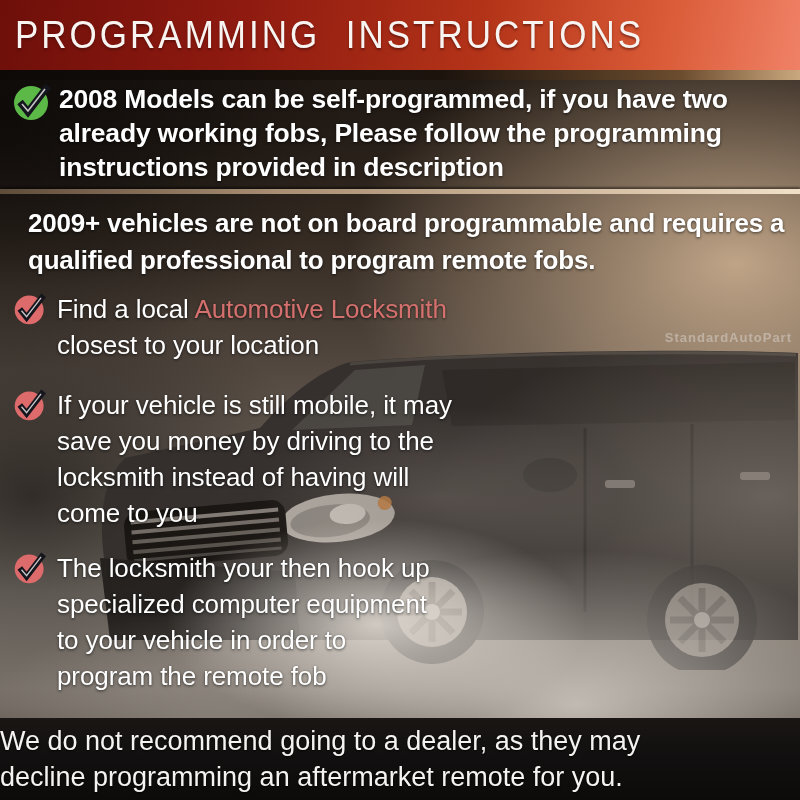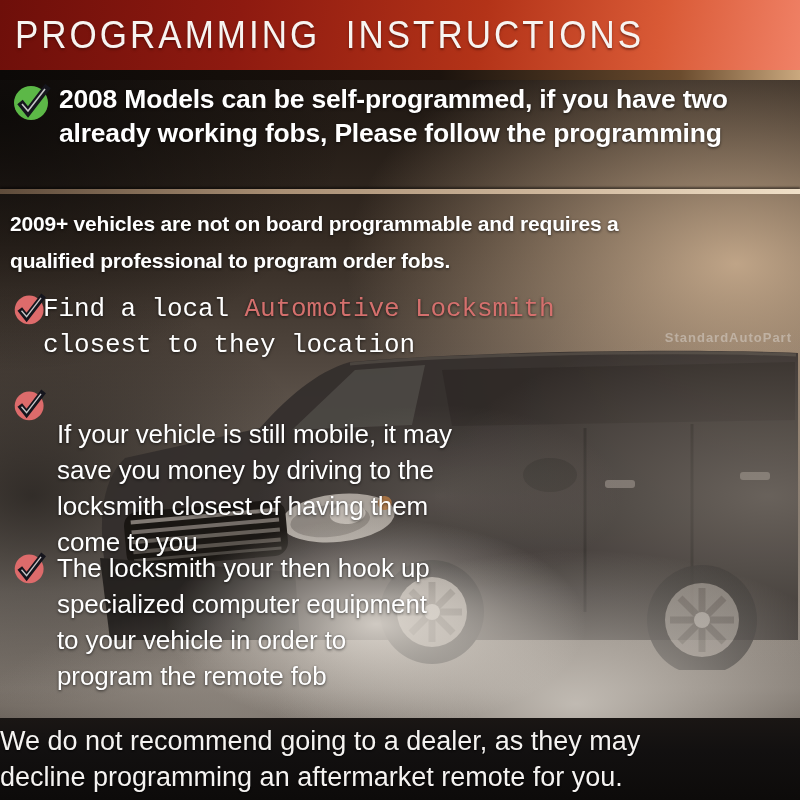--- a/index.html
+++ b/index.html
@@ -39,23 +39,23 @@
     background:linear-gradient(100deg,#6e0f0a 0%,#8e1a10 30%,#b33318 60%,#d95a36 82%,#f08166 100%);
     display:flex;align-items:center;}
   .header h1{margin:0 0 0 15px;font-size:35px;font-weight:400;color:#f7f4f1;
     letter-spacing:3px;white-space:pre;transform:scaleY(1.12);transform-origin:left center;
     text-shadow:0 1px 2px rgba(60,10,5,.5);}
 
   
   .txt{position:absolute;z-index:5;color:#ffffff;text-shadow:0 1px 3px rgba(0,0,0,.65);}
   .txt .line{white-space:nowrap;}
   .intro{left:59px;top:82px;font-size:26.5px;font-weight:700;line-height:34px;letter-spacing:-.2px;}
-  .notice{left:10px;top:205px;font-size:21px;font-weight:700;line-height:37px;letter-spacing:-.2px;}
+  .notice{left:28px;top:205px;font-size:26px;font-weight:700;line-height:37px;letter-spacing:-.2px;}
   .bullet-text{font-size:26px;font-weight:400;line-height:36px;letter-spacing:-.1px;}
-  .b1{left:43px;top:291px;font-family:Liberation Mono, monospace;} .b2{left:57px;top:387px;margin-top:29px;} .b3{left:57px;top:550px;}
+  .b1{left:57px;top:291px;} .b2{left:57px;top:387px;} .b3{left:57px;top:550px;}
   .hl{color:var(--highlight_text,#d4706d);}
 
   .check{position:absolute;z-index:5;}
   .check svg{display:block;}
   .ck-green .disc{fill:var(--check_green,#5cb847);}
   .ck-red .disc{fill:var(--check_red,#dd6b6b);}
   .ck-g{left:12px;top:82px;}
   .ck-1{left:13px;top:292px;} .ck-2{left:13px;top:388px;} .ck-3{left:13px;top:551px;}
 
   .watermark{position:absolute;right:8px;top:330px;z-index:5;font-size:13px;letter-spacing:1px;
@@ -134,54 +134,55 @@
   <div class="check ck-g">
     <svg width="40" height="40" viewBox="0 0 40 40" class="ck-green">
       <circle class="disc" cx="19" cy="21" r="17"></circle>
       <path d="M8 20 L16 30 L36 4" stroke="#15151d" stroke-width="7" fill="none"></path>
       <path d="M10 22 L16 29 L33 7" stroke="#f2f2f2" stroke-width="1.6" fill="none" opacity=".8"></path>
     </svg>
   </div>
   <div class="txt intro">
     <div class="line">2008 Models can be self-programmed, if you have two</div>
     <div class="line">already working fobs, Please follow the programming</div>
+    <div class="line">instructions provided in description</div>
   </div>
 
   <div class="divider"></div>
 
   <div class="txt notice">
     <div class="line">2009+ vehicles are not on board programmable and requires a</div>
-    <div class="line">qualified professional to program order fobs.</div>
+    <div class="line">qualified professional to program remote fobs.</div>
   </div>
 
   <div class="check ck-1">
     <svg width="34" height="34" viewBox="0 0 40 40" class="ck-red">
       <circle class="disc" cx="19" cy="21" r="17"></circle>
       <path d="M8 20 L16 30 L36 4" stroke="#15151d" stroke-width="7" fill="none"></path>
       <path d="M10 22 L16 29 L33 7" stroke="#f2f2f2" stroke-width="1.6" fill="none" opacity=".8"></path>
     </svg>
   </div>
   <div class="txt bullet-text b1">
     <div class="line"><span>Find a local </span><span class="hl">Automotive Locksmith</span></div>
-    <div class="line">closest to they location</div>
+    <div class="line">closest to your location</div>
   </div>
 
   <div class="watermark">StandardAutoPart</div>
 
   <div class="check ck-2">
     <svg width="34" height="34" viewBox="0 0 40 40" class="ck-red">
       <circle class="disc" cx="19" cy="21" r="17"></circle>
       <path d="M8 20 L16 30 L36 4" stroke="#15151d" stroke-width="7" fill="none"></path>
       <path d="M10 22 L16 29 L33 7" stroke="#f2f2f2" stroke-width="1.6" fill="none" opacity=".8"></path>
     </svg>
   </div>
   <div class="txt bullet-text b2">
     <div class="line">If your vehicle is still mobile, it may</div>
     <div class="line">save you money by driving to the</div>
-    <div class="line">locksmith closest of having them</div>
+    <div class="line">locksmith instead of having will</div>
     <div class="line">come to you</div>
   </div>
 
   <div class="check ck-3">
     <svg width="34" height="34" viewBox="0 0 40 40" class="ck-red">
       <circle class="disc" cx="19" cy="21" r="17"></circle>
       <path d="M8 20 L16 30 L36 4" stroke="#15151d" stroke-width="7" fill="none"></path>
       <path d="M10 22 L16 29 L33 7" stroke="#f2f2f2" stroke-width="1.6" fill="none" opacity=".8"></path>
     </svg>
   </div>

